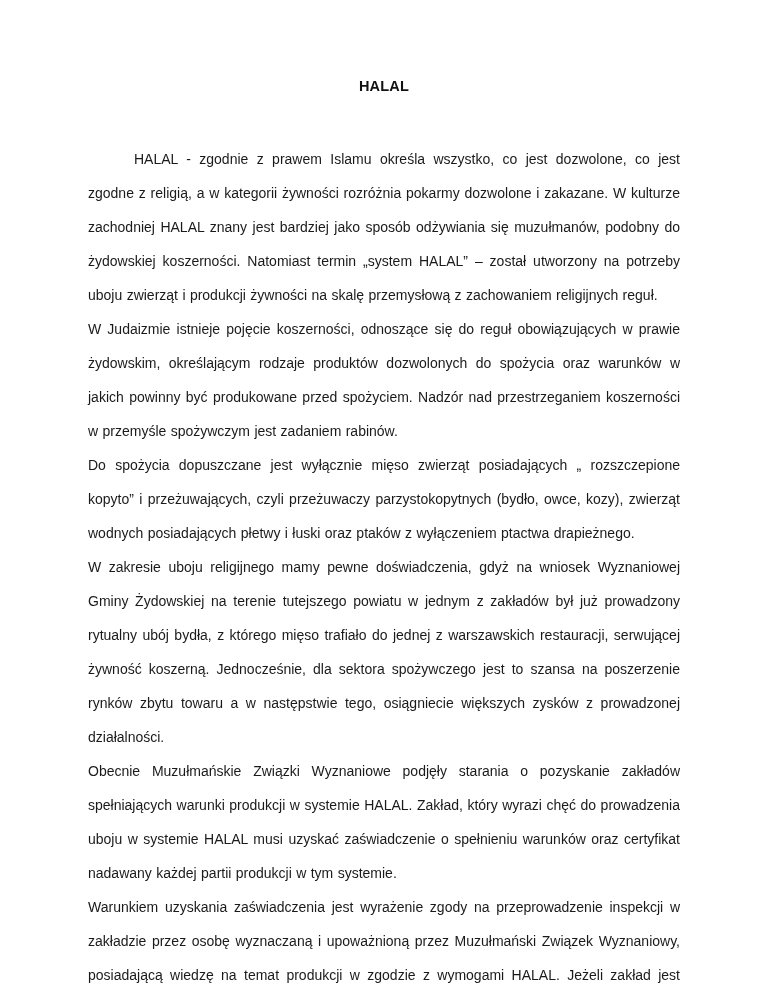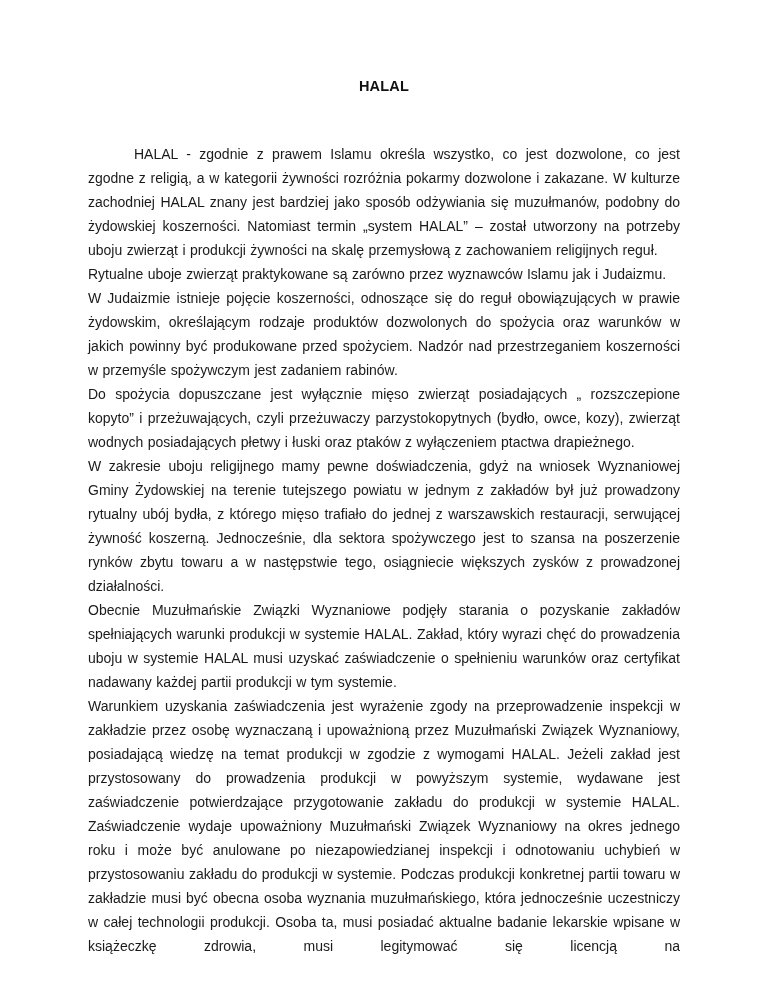--- a/index.html
+++ b/index.html
@@ -25,40 +25,39 @@
       text-align: center;
       margin: 0 0 48px 0;
       letter-spacing: 0.2px;
       color: #111111;
     }
     .doc-body {
       width: 100%;
     }
     .para {
       font-size: 14px;
-      line-height: 24px;
+      line-height: 34px;
       text-align: justify;
       margin: 0;
       word-spacing: 0.5px;
     }
     .para.indent {
       text-indent: 46px;
     }
     .para.cut {
       text-align-last: justify;
     }
   </style>
 </head>
 <body>
 
 <div class="page">
   <h1 class="doc-title">HALAL</h1>
 
   <div class="doc-body">
     <p class="para indent">HALAL - zgodnie z prawem Islamu określa wszystko, co jest dozwolone, co jest zgodne z religią, a w kategorii żywności rozróżnia pokarmy dozwolone i zakazane. W kulturze zachodniej HALAL znany jest bardziej jako sposób odżywiania się muzułmanów, podobny do żydowskiej koszerności. Natomiast termin „system HALAL” – został utworzony na potrzeby uboju zwierząt i produkcji żywności na skalę przemysłową z zachowaniem religijnych reguł.</p>
-    <p class="para">Rytualne uboje zwierząt praktykowane są zarówno przez wyznawców Islamu jak i Judaizmu.</p>
     <p class="para">W Judaizmie istnieje pojęcie koszerności, odnoszące się do reguł obowiązujących w prawie żydowskim, określającym rodzaje produktów dozwolonych do spożycia oraz warunków w jakich powinny być produkowane przed spożyciem. Nadzór nad przestrzeganiem koszerności w przemyśle spożywczym jest zadaniem rabinów.</p>
     <p class="para">Do spożycia dopuszczane jest wyłącznie mięso zwierząt posiadających „ rozszczepione kopyto” i przeżuwających, czyli przeżuwaczy parzystokopytnych (bydło, owce, kozy), zwierząt wodnych posiadających płetwy i łuski oraz ptaków z wyłączeniem ptactwa drapieżnego.</p>
     <p class="para">W zakresie uboju religijnego mamy pewne doświadczenia, gdyż na wniosek Wyznaniowej Gminy Żydowskiej na terenie tutejszego powiatu w jednym z zakładów był już prowadzony rytualny ubój bydła, z którego mięso trafiało do jednej z warszawskich restauracji, serwującej żywność koszerną. Jednocześnie, dla sektora spożywczego jest to szansa na poszerzenie rynków zbytu towaru a w następstwie tego, osiągniecie większych zysków z prowadzonej działalności.</p>
     <p class="para">Obecnie Muzułmańskie Związki Wyznaniowe podjęły starania o pozyskanie zakładów spełniających warunki produkcji w systemie HALAL. Zakład, który wyrazi chęć do prowadzenia uboju w systemie HALAL musi uzyskać zaświadczenie o spełnieniu warunków oraz certyfikat nadawany każdej partii produkcji w tym systemie.</p>
     <p class="para cut">Warunkiem uzyskania zaświadczenia jest wyrażenie zgody na przeprowadzenie inspekcji w zakładzie przez osobę wyznaczaną i upoważnioną przez Muzułmański Związek Wyznaniowy, posiadającą wiedzę na temat produkcji w zgodzie z wymogami HALAL. Jeżeli zakład jest przystosowany do prowadzenia produkcji w powyższym systemie, wydawane jest zaświadczenie potwierdzające przygotowanie zakładu do produkcji w systemie HALAL. Zaświadczenie wydaje upoważniony Muzułmański Związek Wyznaniowy na okres jednego roku i może być anulowane po niezapowiedzianej inspekcji i odnotowaniu uchybień w przystosowaniu zakładu do produkcji w systemie. Podczas produkcji konkretnej partii towaru w zakładzie musi być obecna osoba wyznania muzułmańskiego, która jednocześnie uczestniczy w całej technologii produkcji. Osoba ta, musi posiadać aktualne badanie lekarskie wpisane w książeczkę zdrowia, musi legitymować się licencją na</p>
   </div>
 </div>
 
 </body></html>

